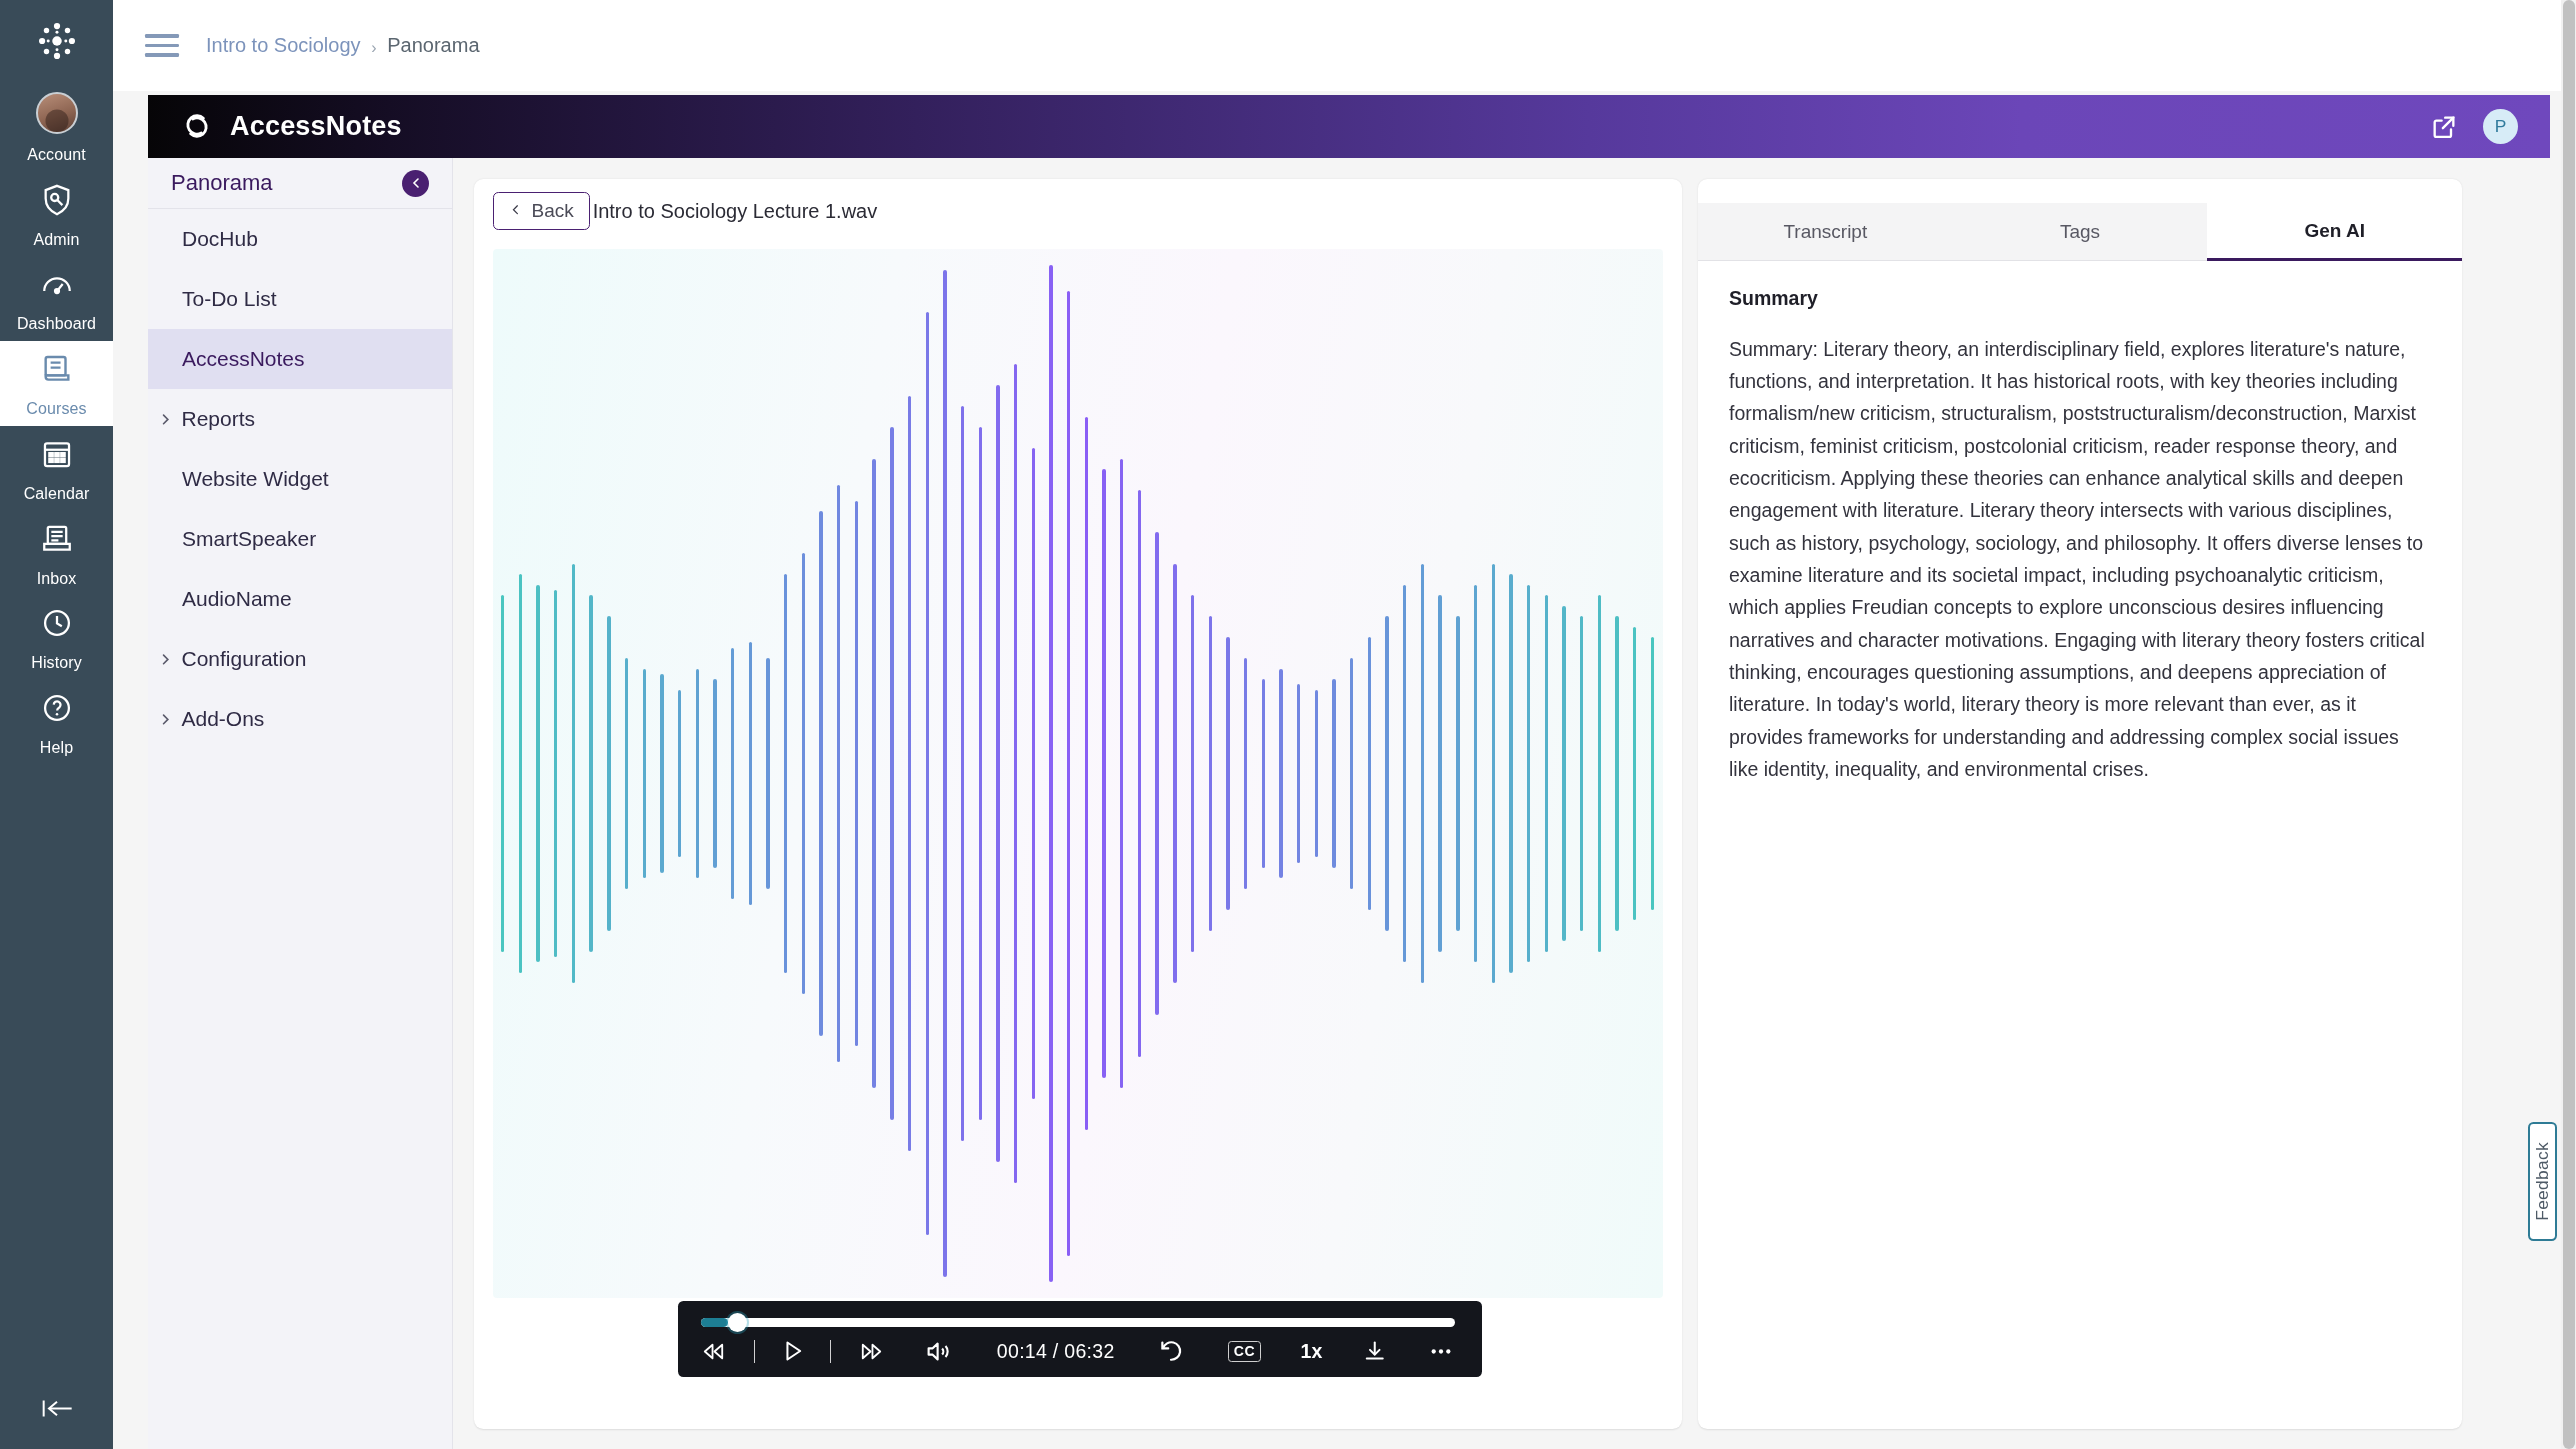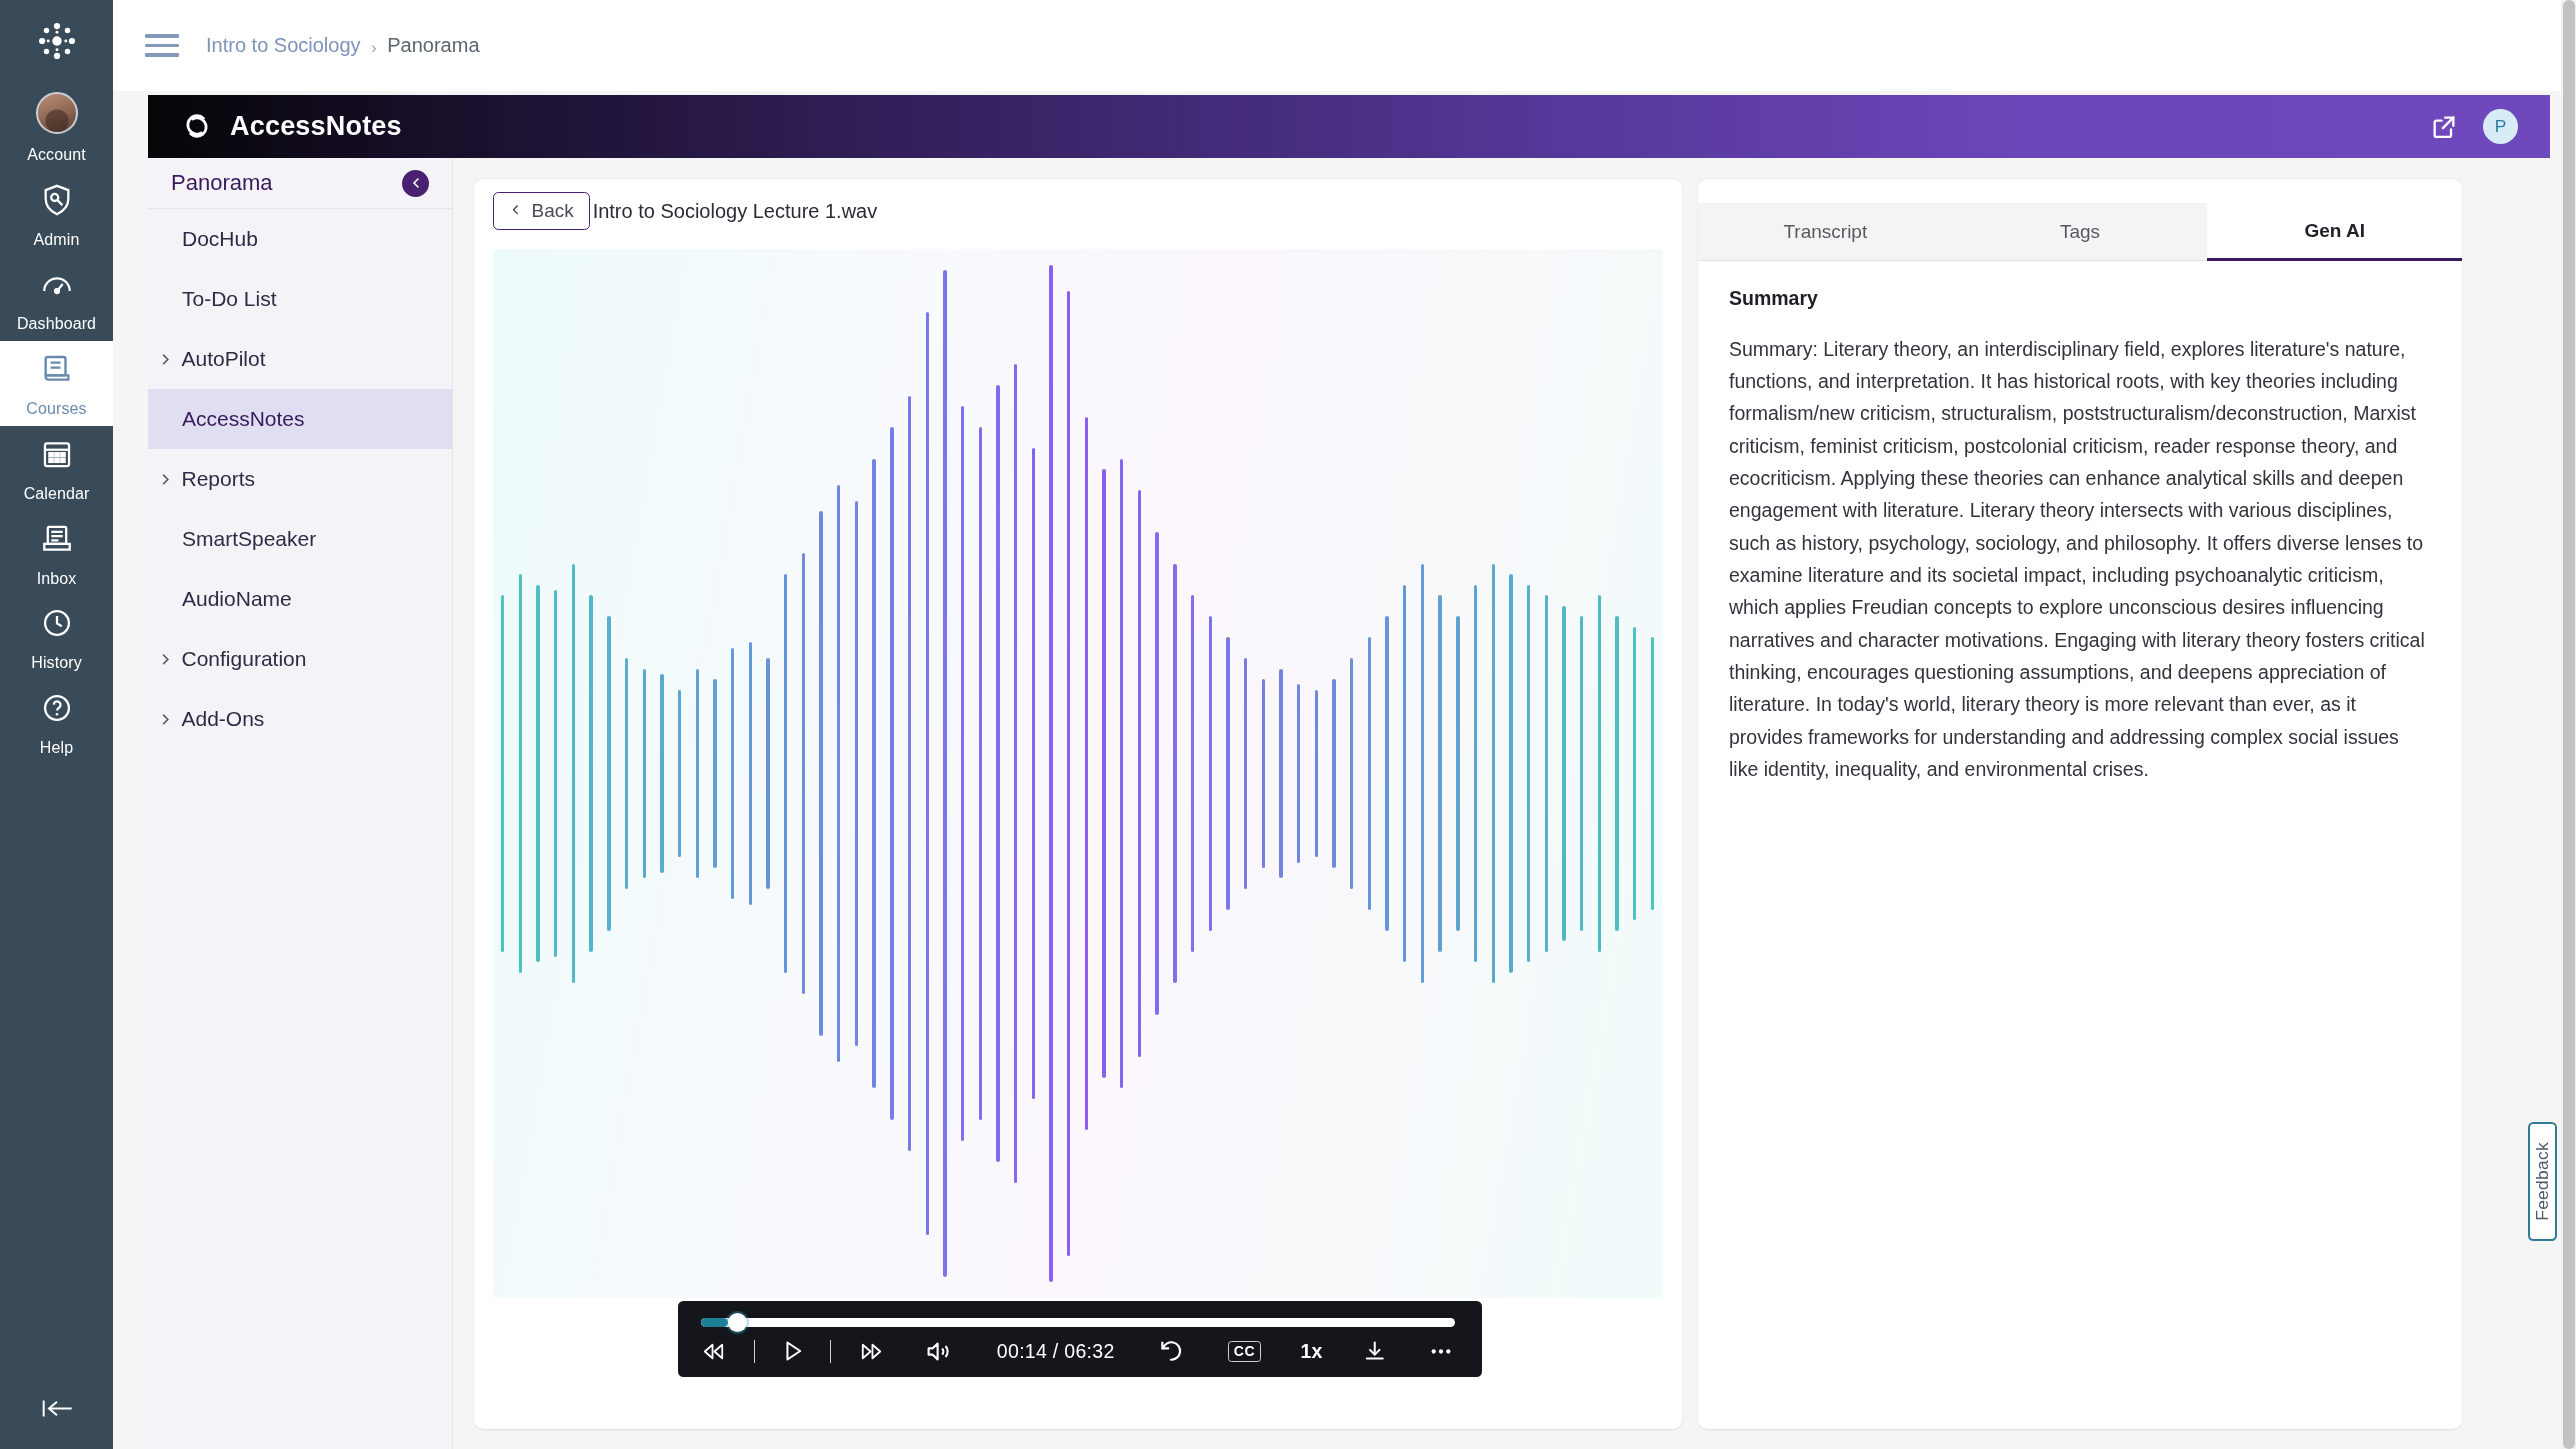--- a/index.html
+++ b/index.html
@@ -402,38 +402,33 @@
       </svg>
     </span>
   </div>
 
   <div class="pnav-item no-chev">
     <span>DocHub</span>
   </div>
   <div class="pnav-item no-chev">
     <span>To-Do List</span>
   </div>
+  <div class="pnav-item no-chev active">
+    <span>AccessNotes</span>
+  </div>
   <div class="pnav-item">
     <span class="chev">
       <svg width="14.8" height="14.8" viewBox="0 0 24 24" fill="none" stroke="#5a5a6b" stroke-width="2.6" stroke-linecap="round">
           <path d="M9 5l7 7-7 7"></path>
         </svg>
     </span>
-    <span>AutoPilot</span>
-  </div>
-  <div class="pnav-item no-chev active">
-    <span>AccessNotes</span>
-  </div>
-  <div class="pnav-item">
-    <span class="chev">
-      <svg width="14.8" height="14.8" viewBox="0 0 24 24" fill="none" stroke="#5a5a6b" stroke-width="2.6" stroke-linecap="round">
-          <path d="M9 5l7 7-7 7"></path>
-        </svg>
-    </span>
     <span>Reports</span>
+  </div>
+  <div class="pnav-item no-chev">
+    <span>Website Widget</span>
   </div>
   <div class="pnav-item no-chev">
     <span>SmartSpeaker</span>
   </div>
   <div class="pnav-item no-chev">
     <span>AudioName</span>
   </div>
   <div class="pnav-item">
     <span class="chev">
       <svg width="14.8" height="14.8" viewBox="0 0 24 24" fill="none" stroke="#5a5a6b" stroke-width="2.6" stroke-linecap="round">

